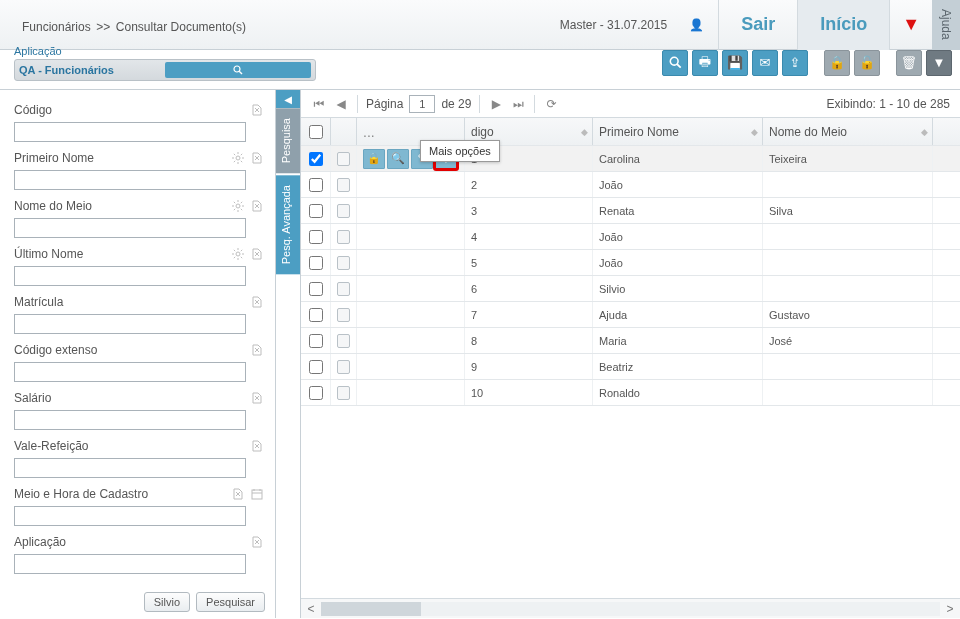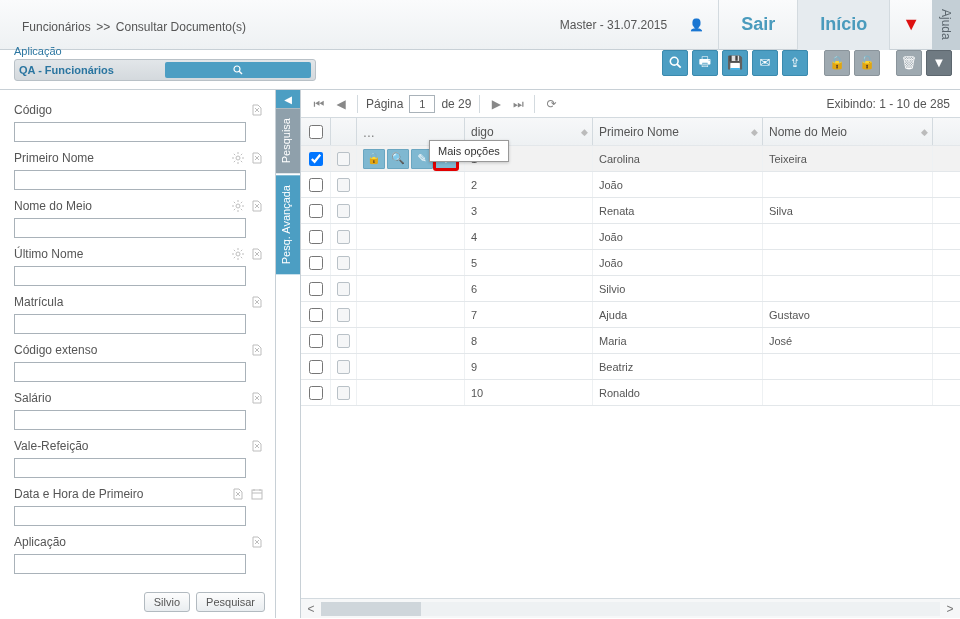--- a/index.html
+++ b/index.html
@@ -251,21 +251,21 @@
             <label>Vale-Refeição</label>
             <span class="ficon">
               <svg width="14" height="14" viewBox="0 0 14 14">
                 <path d="M3 2 L8 2 L11 5 L11 12 L3 12 Z" fill="none" stroke="#888" stroke-width="1"></path>
                 <line x1="5" y1="5" x2="9" y2="9" stroke="#888"></line>
                 <line x1="9" y1="5" x2="5" y2="9" stroke="#888"></line>
               </svg>
             </span>
           </div><input style=""></div>
         <div class="fld"><div class="fld-head">
-            <label>Data e Hora de Primeiro</label>
+            <label>Meio e Hora de Cadastro</label>
             <span class="ficon">
               <svg width="14" height="14" viewBox="0 0 14 14">
                 <path d="M3 2 L8 2 L11 5 L11 12 L3 12 Z" fill="none" stroke="#888" stroke-width="1"></path>
                 <line x1="5" y1="5" x2="9" y2="9" stroke="#888"></line>
                 <line x1="9" y1="5" x2="5" y2="9" stroke="#888"></line>
               </svg>
             </span>
             <span class="ficon">
               <svg width="14" height="14" viewBox="0 0 14 14">
                 <rect x="2" y="3" width="10" height="9" fill="none" stroke="#888"></rect>
@@ -329,21 +329,21 @@
         </div>
       <div class="cell c-pn">
           <span>Primeiro Nome</span>
           <span class="sort">◆</span>
         </div>
       <div class="cell c-md">
           <span>Nome do Meio</span>
           <span class="sort">◆</span>
         </div>
 
-      <div class="tooltip" style="left:128px;top:22px">Mais opções</div>
+      <div class="tooltip" style="left:119px;top:22px">Mais opções</div>
     </div>
 
     <div id="rows">
         <div class="trow sel">
     <div class="cell c-chk">
             <input type="checkbox" checked="" style="">
           </div>
     <div class="cell c-ex">
             <span class="rowicon"></span>
           </div>

